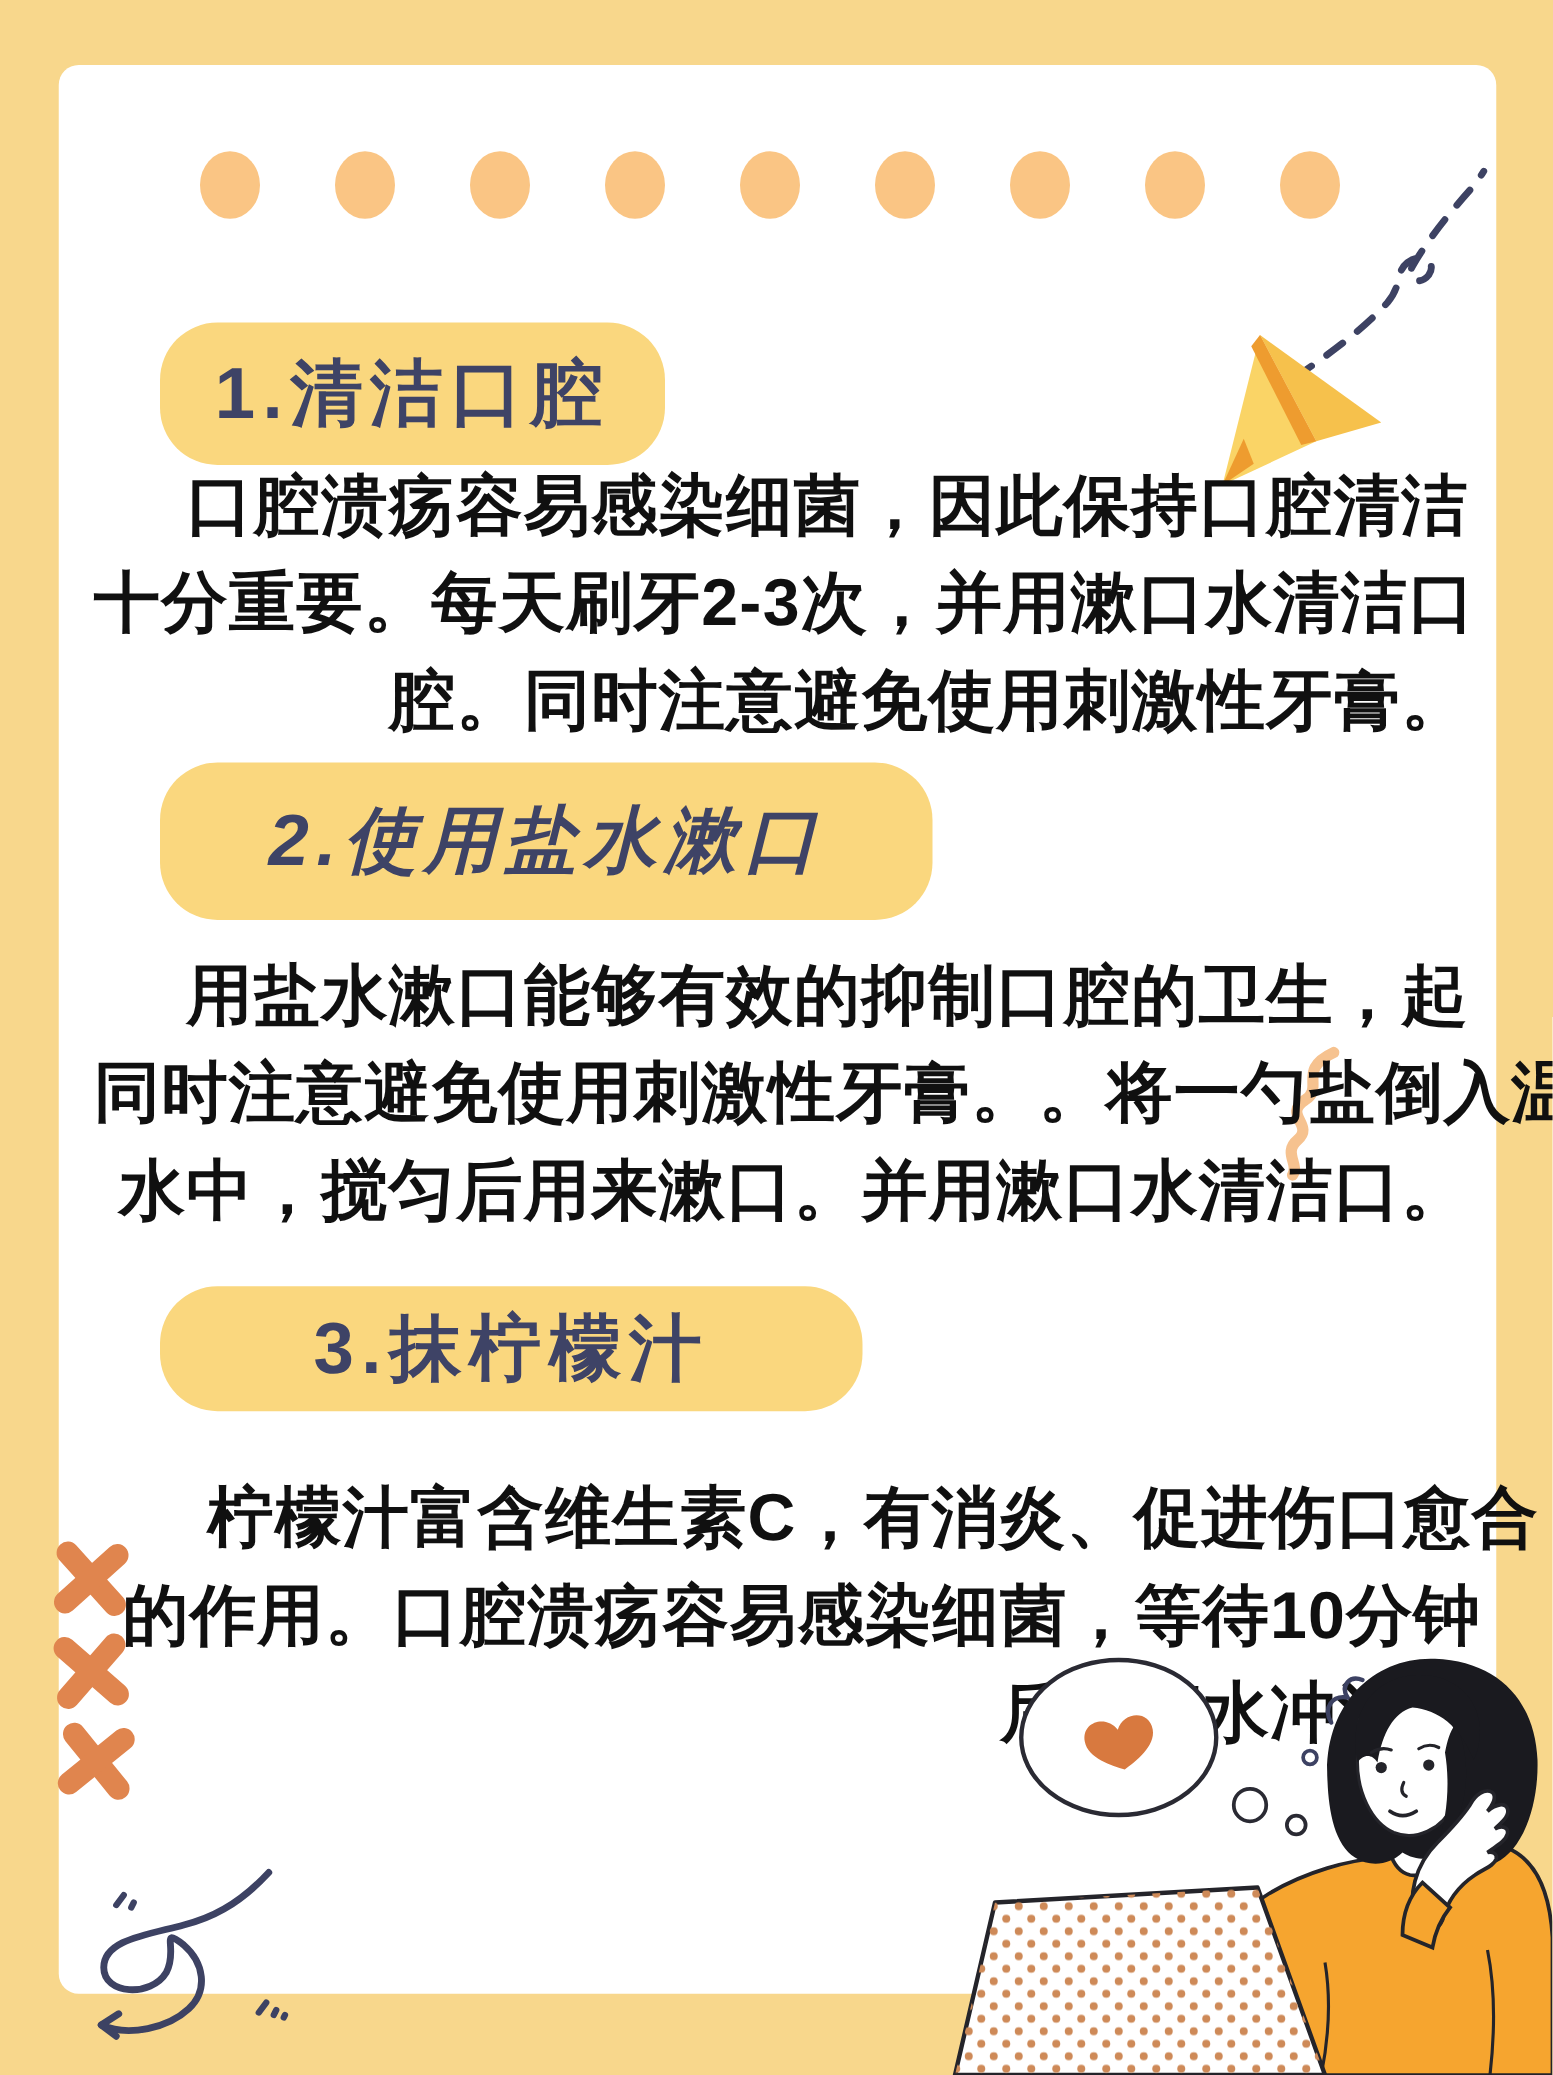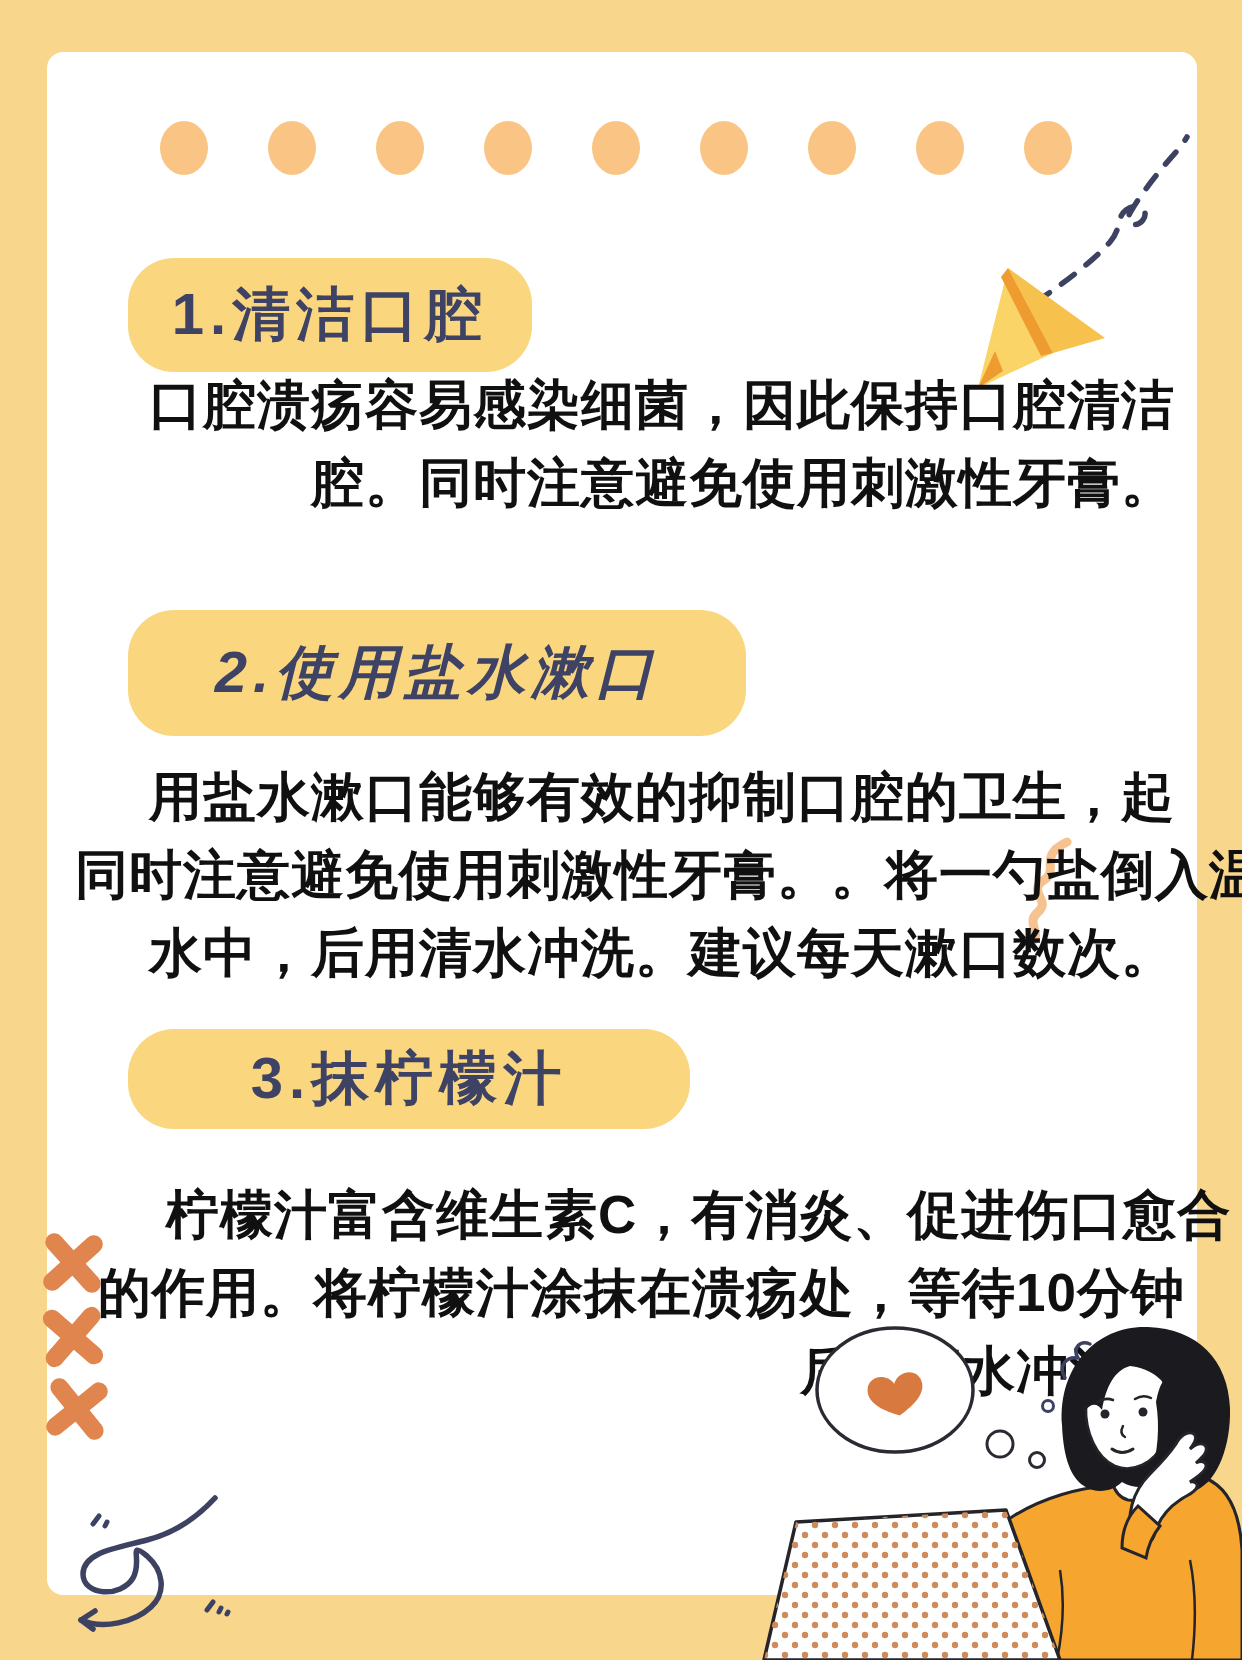--- a/index.html
+++ b/index.html
@@ -85,42 +85,43 @@
     <polygon points="53,13 98,98 150,83" fill="#F6C14C"></polygon>
     <polygon points="53,13 98,98 86,101 46,22" fill="#EE9C2F"></polygon>
     <polygon points="23,133 48,116 40,96" fill="#EE9C2F"></polygon>
   </svg>
 
   <div class="pill pill1">
     <span>1.清洁口腔</span>
   </div>
   <div class="para para1">
     <div class="tline indent">口腔溃疡容易感染细菌，因此保持口腔清洁</div>
+    <div class="tline">十分重要。每天刷牙2-3次，并用漱口水清洁口</div>
     <div class="tline">腔。同时注意避免使用刺激性牙膏。</div>
   </div>
 
   <div class="pill pill2">
     <span>2.使用盐水漱口</span>
   </div>
 
   <svg class="svgdec behind-text" style="left:1022px;top:836px;" width="70" height="110" viewBox="0 0 70 110">
     <path d="M 45 6 C 15 20 38 34 22 44 C 4 56 30 64 16 76 C 4 86 18 96 12 104" fill="none" stroke="#F6C28F" stroke-width="9" stroke-linecap="round"></path>
   </svg>
   <div class="para para2">
     <div class="tline indent">用盐水漱口能够有效的抑制口腔的卫生，起</div>
     <div class="tline">同时注意避免使用刺激性牙膏。。将一勺盐倒入温</div>
-    <div class="tline">水中，后用清水冲洗。建议每天漱口数次。</div>
+    <div class="tline">水中，搅匀后用来漱口。并用漱口水清洁口。</div>
   </div>
 
   <div class="pill pill3">
     <span>3.抹柠檬汁</span>
   </div>
   <div class="para para3">
     <div class="tline indent">柠檬汁富含维生素C，有消炎、促进伤口愈合</div>
-    <div class="tline">的作用。将柠檬汁涂抹在溃疡处，等待10分钟</div>
+    <div class="tline">的作用。口腔溃疡容易感染细菌，等待10分钟</div>
     <div class="tline">后用清水冲洗。</div>
   </div>
 
   <div class="xmark x1"></div>
   <div class="xmark x2"></div>
   <div class="xmark x3"></div>
 
   <svg class="svgdec" style="left:55px;top:1480px;" width="210" height="175" viewBox="0 0 210 175">
     <path d="M 160 18 C 135 45 112 55 92 60 C 62 68 28 72 28 94
              C 28 116 66 118 78 98 C 88 80 72 60 92 76

